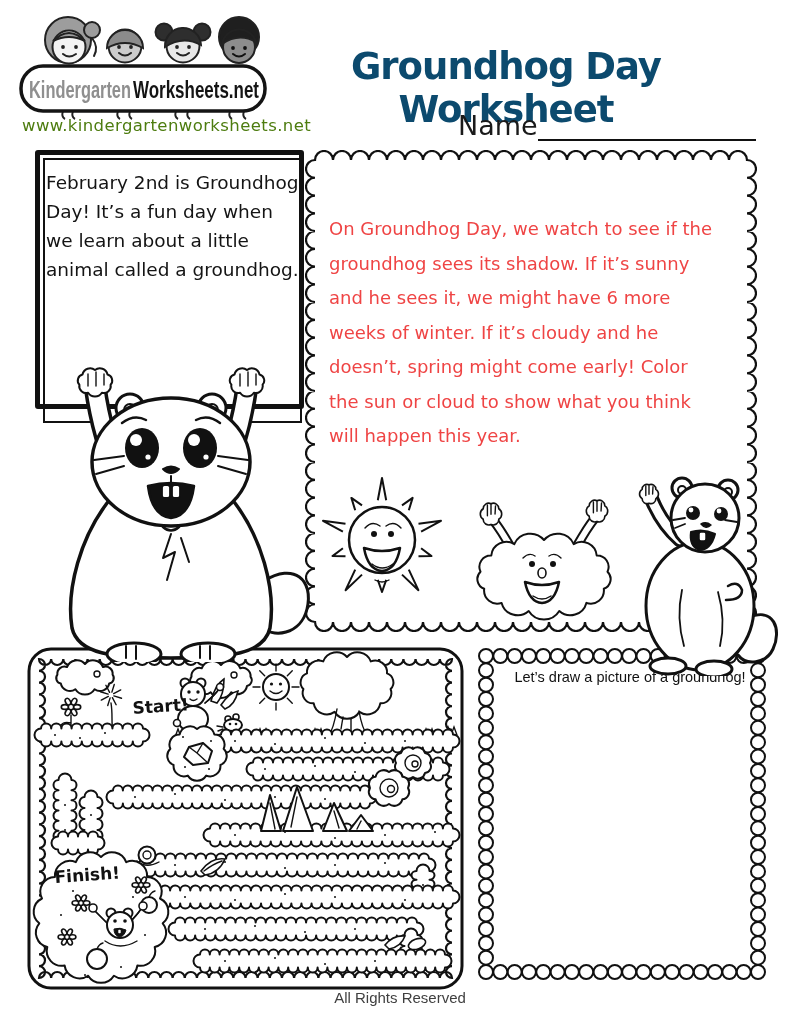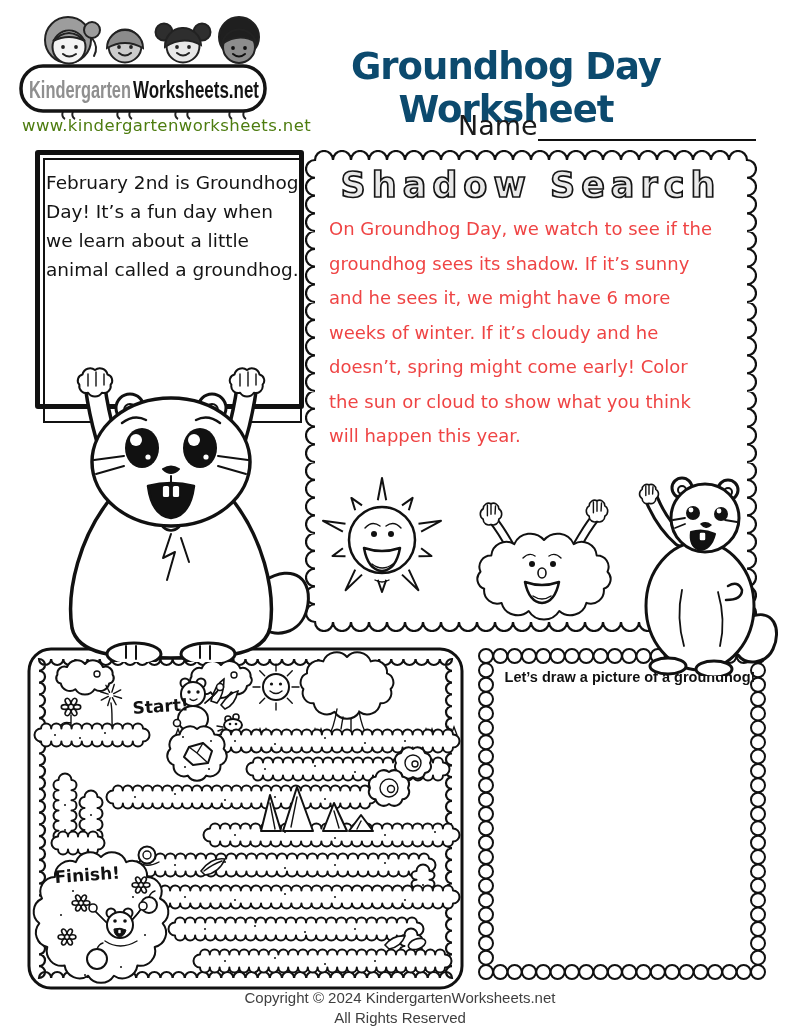--- a/index.html
+++ b/index.html
@@ -24,21 +24,21 @@
   .shadow-text{position:absolute;left:24px;right:34px;top:62px;font-size:18px;line-height:1.92;z-index:1;color:#ef4444}
   .sun-icon{position:absolute;left:14px;top:316px;width:132px;height:150px;z-index:1}
   .cloud-icon{position:absolute;left:160px;top:344px;width:160px;height:128px;z-index:1}
   .wave-groundhog{left:622px;top:468px;width:158px;height:208px;z-index:6}
 
   
   .maze-box{left:25px;top:645px;width:441px;height:347px;z-index:1}
   .maze-border{fill:none;stroke:#111;stroke-width:3}
   .maze-label{font-family:"DejaVu Sans",sans-serif;font-size:17px;font-weight:700;fill:#111}
   .draw-box{left:477px;top:647px;width:290px;height:334px;z-index:1}
-  .draw-title{position:absolute;left:16px;right:0;top:22px;text-align:center;font-family:"Liberation Sans",sans-serif;font-size:14.5px;font-weight:700;z-index:1;white-space:nowrap;color:#111}
+  .draw-title{position:absolute;left:16px;right:0;top:22px;text-align:center;font-family:"Liberation Sans",sans-serif;font-size:14.5px;font-weight:400;z-index:1;white-space:nowrap;color:#111}
 
   .footer{left:0;right:0;top:988px;text-align:center;font-family:"Liberation Sans",sans-serif;font-size:15px;color:#3f3f3f;line-height:1.3;z-index:7}
 
   
   .frame-svg{position:absolute;left:0;top:0;z-index:0}
   .band{fill:#fff;stroke:#111;stroke-width:2;stroke-linejoin:round}
   .scallop{fill:none;stroke:#111;stroke-width:2.2}
   .bead{fill:#fff;stroke:#111;stroke-width:2}
   .ln{fill:#fff;stroke:#111;stroke-width:2.5;stroke-linecap:round;stroke-linejoin:round}
   .ln2{fill:#fff;stroke:#111;stroke-width:1.6}
@@ -139,21 +139,20 @@
     <rect x="144" y="119" width="8" height="13" rx="2.5" fill="#fff" stroke-width="1.8"></rect>
     <path d="M135 161 Q143 168 151 161" stroke-width="2.5"></path>
     <path d="M66 94 L96 90 M68 108 L96 100 M190 90 L220 94 M190 100 L218 108" stroke-width="2"></path>
   </g>
 </svg>
 
 <div class="abs shadow-box">
     <svg class="frame-svg" viewBox="0 0 452 482" width="452" height="482">
       <path d="M 10 10 a 9 9 0 0 1 18 0 a 9 9 0 0 1 18 0 a 9 9 0 0 1 18 0 a 9 9 0 0 1 18 0 a 9 9 0 0 1 18 0 a 9 9 0 0 1 18 0 a 9 9 0 0 1 18 0 a 9 9 0 0 1 18 0 a 9 9 0 0 1 18 0 a 9 9 0 0 1 18 0 a 9 9 0 0 1 18 0 a 9 9 0 0 1 18 0 a 9 9 0 0 1 18 0 a 9 9 0 0 1 18 0 a 9 9 0 0 1 18 0 a 9 9 0 0 1 18 0 a 9 9 0 0 1 18 0 a 9 9 0 0 1 18 0 a 9 9 0 0 1 18 0 a 9 9 0 0 1 18 0 a 9 9 0 0 1 18 0 a 9 9 0 0 1 18 0 a 9 9 0 0 1 18 0 a 9 9 0 0 1 18 0 a 9 8.884615384615385 0 0 1 0 17.76923076923077 a 9 8.884615384615385 0 0 1 0 17.76923076923077 a 9 8.884615384615385 0 0 1 0 17.76923076923077 a 9 8.884615384615385 0 0 1 0 17.76923076923077 a 9 8.884615384615385 0 0 1 0 17.76923076923077 a 9 8.884615384615385 0 0 1 0 17.76923076923077 a 9 8.884615384615385 0 0 1 0 17.76923076923077 a 9 8.884615384615385 0 0 1 0 17.76923076923077 a 9 8.884615384615385 0 0 1 0 17.76923076923077 a 9 8.884615384615385 0 0 1 0 17.76923076923077 a 9 8.884615384615385 0 0 1 0 17.76923076923077 a 9 8.884615384615385 0 0 1 0 17.76923076923077 a 9 8.884615384615385 0 0 1 0 17.76923076923077 a 9 8.884615384615385 0 0 1 0 17.76923076923077 a 9 8.884615384615385 0 0 1 0 17.76923076923077 a 9 8.884615384615385 0 0 1 0 17.76923076923077 a 9 8.884615384615385 0 0 1 0 17.76923076923077 a 9 8.884615384615385 0 0 1 0 17.76923076923077 a 9 8.884615384615385 0 0 1 0 17.76923076923077 a 9 8.884615384615385 0 0 1 0 17.76923076923077 a 9 8.884615384615385 0 0 1 0 17.76923076923077 a 9 8.884615384615385 0 0 1 0 17.76923076923077 a 9 8.884615384615385 0 0 1 0 17.76923076923077 a 9 8.884615384615385 0 0 1 0 17.76923076923077 a 9 8.884615384615385 0 0 1 0 17.76923076923077 a 9 8.884615384615385 0 0 1 0 17.76923076923077 a 9 9 0 0 1 -18 0 a 9 9 0 0 1 -18 0 a 9 9 0 0 1 -18 0 a 9 9 0 0 1 -18 0 a 9 9 0 0 1 -18 0 a 9 9 0 0 1 -18 0 a 9 9 0 0 1 -18 0 a 9 9 0 0 1 -18 0 a 9 9 0 0 1 -18 0 a 9 9 0 0 1 -18 0 a 9 9 0 0 1 -18 0 a 9 9 0 0 1 -18 0 a 9 9 0 0 1 -18 0 a 9 9 0 0 1 -18 0 a 9 9 0 0 1 -18 0 a 9 9 0 0 1 -18 0 a 9 9 0 0 1 -18 0 a 9 9 0 0 1 -18 0 a 9 9 0 0 1 -18 0 a 9 9 0 0 1 -18 0 a 9 9 0 0 1 -18 0 a 9 9 0 0 1 -18 0 a 9 9 0 0 1 -18 0 a 9 9 0 0 1 -18 0 a 9 8.884615384615385 0 0 1 0 -17.76923076923077 a 9 8.884615384615385 0 0 1 0 -17.76923076923077 a 9 8.884615384615385 0 0 1 0 -17.76923076923077 a 9 8.884615384615385 0 0 1 0 -17.76923076923077 a 9 8.884615384615385 0 0 1 0 -17.76923076923077 a 9 8.884615384615385 0 0 1 0 -17.76923076923077 a 9 8.884615384615385 0 0 1 0 -17.76923076923077 a 9 8.884615384615385 0 0 1 0 -17.76923076923077 a 9 8.884615384615385 0 0 1 0 -17.76923076923077 a 9 8.884615384615385 0 0 1 0 -17.76923076923077 a 9 8.884615384615385 0 0 1 0 -17.76923076923077 a 9 8.884615384615385 0 0 1 0 -17.76923076923077 a 9 8.884615384615385 0 0 1 0 -17.76923076923077 a 9 8.884615384615385 0 0 1 0 -17.76923076923077 a 9 8.884615384615385 0 0 1 0 -17.76923076923077 a 9 8.884615384615385 0 0 1 0 -17.76923076923077 a 9 8.884615384615385 0 0 1 0 -17.76923076923077 a 9 8.884615384615385 0 0 1 0 -17.76923076923077 a 9 8.884615384615385 0 0 1 0 -17.76923076923077 a 9 8.884615384615385 0 0 1 0 -17.76923076923077 a 9 8.884615384615385 0 0 1 0 -17.76923076923077 a 9 8.884615384615385 0 0 1 0 -17.76923076923077 a 9 8.884615384615385 0 0 1 0 -17.76923076923077 a 9 8.884615384615385 0 0 1 0 -17.76923076923077 a 9 8.884615384615385 0 0 1 0 -17.76923076923077 a 9 8.884615384615385 0 0 1 0 -17.76923076923077 Z" class="scallop"></path>
     </svg>
-  <div class="shadow-title">Shadow Search</div>
   <div class="shadow-text">On Groundhog Day, we watch to see if the groundhog sees its shadow. If it’s sunny and he sees it, we might have 6 more weeks of winter. If it’s cloudy and he doesn’t, spring might come early! Color the sun or cloud to show what you think will happen this year.</div>
 
   <svg class="sun-icon" viewBox="0 0 132 150">
     <g id="sun-rays">
         <path d="M 58.8 34.2 L 63.0 12.0 L 67.2 34.2" class="ray"></path>
         <path d="M 83.0 39.4 L 93.6 31.9 L 89.8 44.3" class="ray"></path>
         <path d="M 99.5 57.7 L 122.0 54.8 L 102.1 65.7" class="ray"></path>
         <path d="M 102.1 82.3 L 112.5 90.1 L 99.5 90.3" class="ray"></path>
         <path d="M 89.8 103.7 L 99.4 124.2 L 83.0 108.6" class="ray"></path>
         <path d="M 67.2 113.8 L 63.0 126.0 L 58.8 113.8" class="ray"></path>
@@ -520,15 +519,14 @@
       <circle cx="9" cy="80.81818181818181" r="7" class="bead"></circle>
       <circle cx="9" cy="66.45454545454544" r="7" class="bead"></circle>
       <circle cx="9" cy="52.090909090909065" r="7" class="bead"></circle>
       <circle cx="9" cy="37.72727272727275" r="7" class="bead"></circle>
       <circle cx="9" cy="23.363636363636374" r="7" class="bead"></circle>
     </svg>
   <div class="draw-title">Let’s draw a picture of a groundhog!</div>
 </div>
 
 <div class="abs footer">
-  <div>Copyright © 2024 KindergartenWorksheets.net</div>
   <div>All Rights Reserved</div>
 </div>
 
 </body></html>

